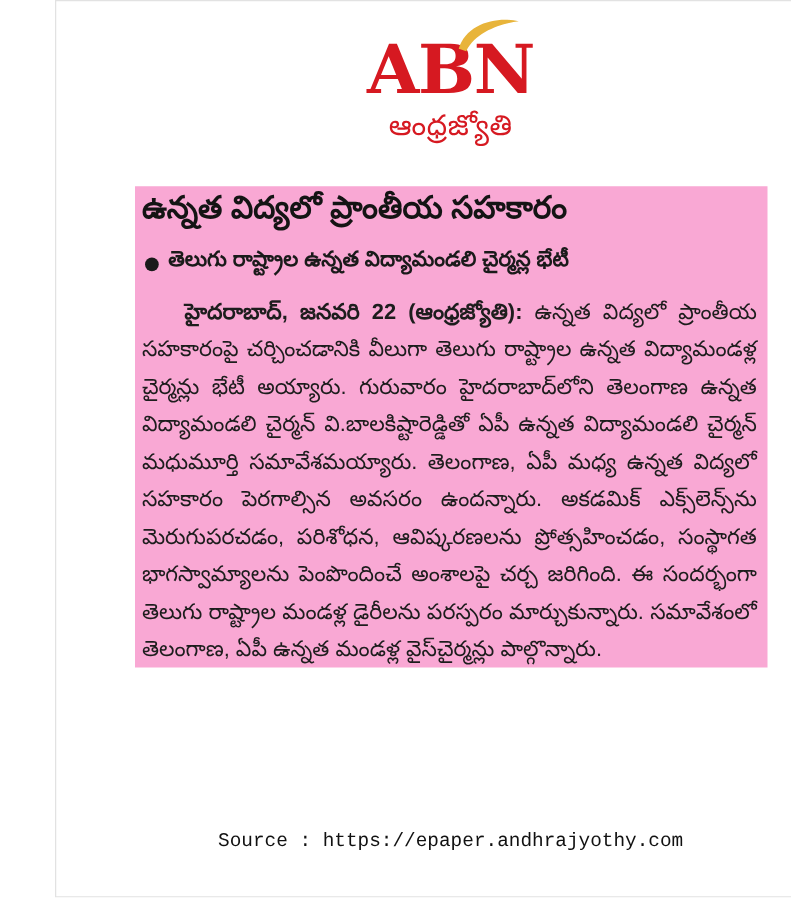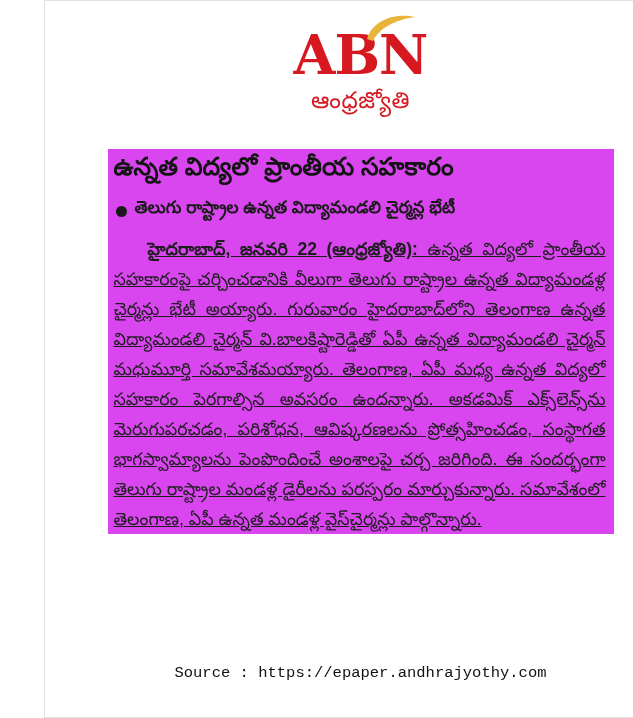--- a/index.html
+++ b/index.html
@@ -63,21 +63,21 @@
     text-align: left;
     margin-top: 2px;
     letter-spacing: 0.5px;
   }
 
   
   .clipping {
     position: relative;
     margin: 34px auto 0 auto;
     width: 506px;
-    background: #d946ef;
+    background: #f9a8d4;
   }
   .headline {
     font-family: "Liberation Sans", sans-serif;
     font-size: 25px;
     line-height: 34px;
     font-weight: bold;
     color: #141414;
     text-align: left;
     letter-spacing: 0px;
     margin-left: 6px;
@@ -107,21 +107,20 @@
   .body-text {
     margin-top: 14px;
     margin-left: 6px;
     width: 492px;
     font-family: "Liberation Sans", sans-serif;
     font-size: 17.5px;
     line-height: 30px;
     color: #1d1d1d;
     text-align: justify;
     text-justify: inter-word;
-    text-decoration: underline;
   }
   .body-text .lead {
     font-weight: bold;
   }
   .indent {
     display: inline-block;
     width: 34px;
   }
 
   

